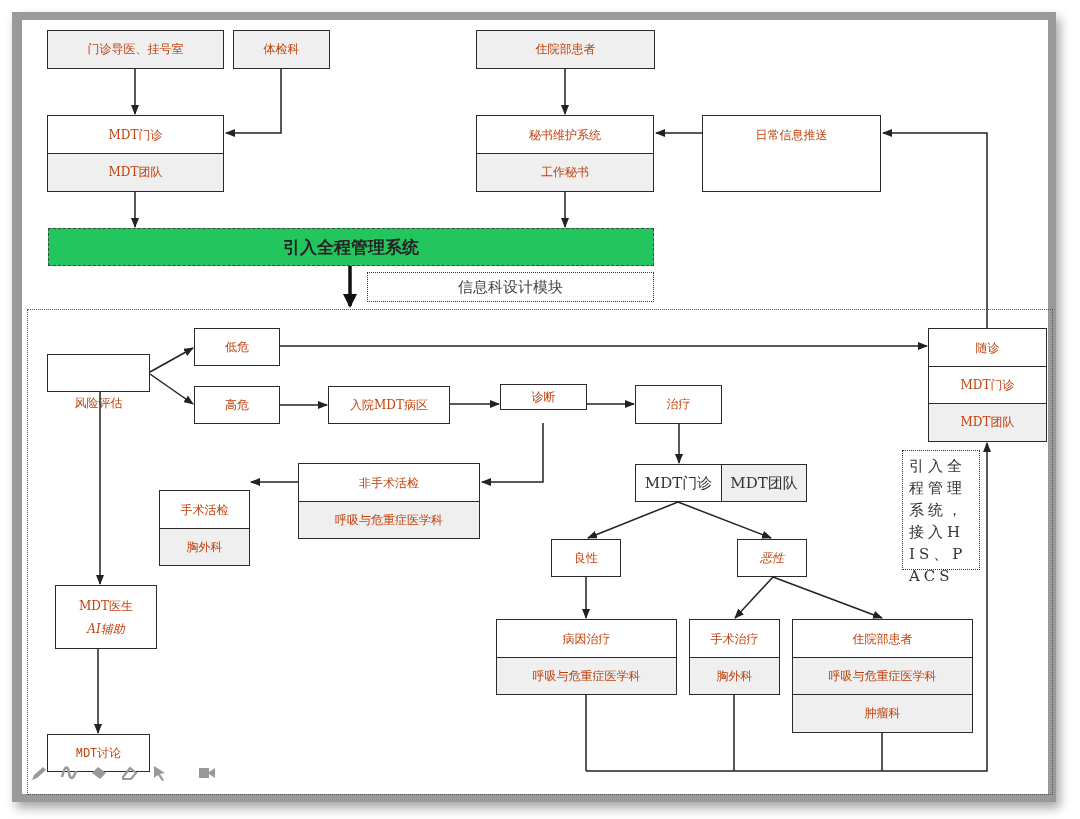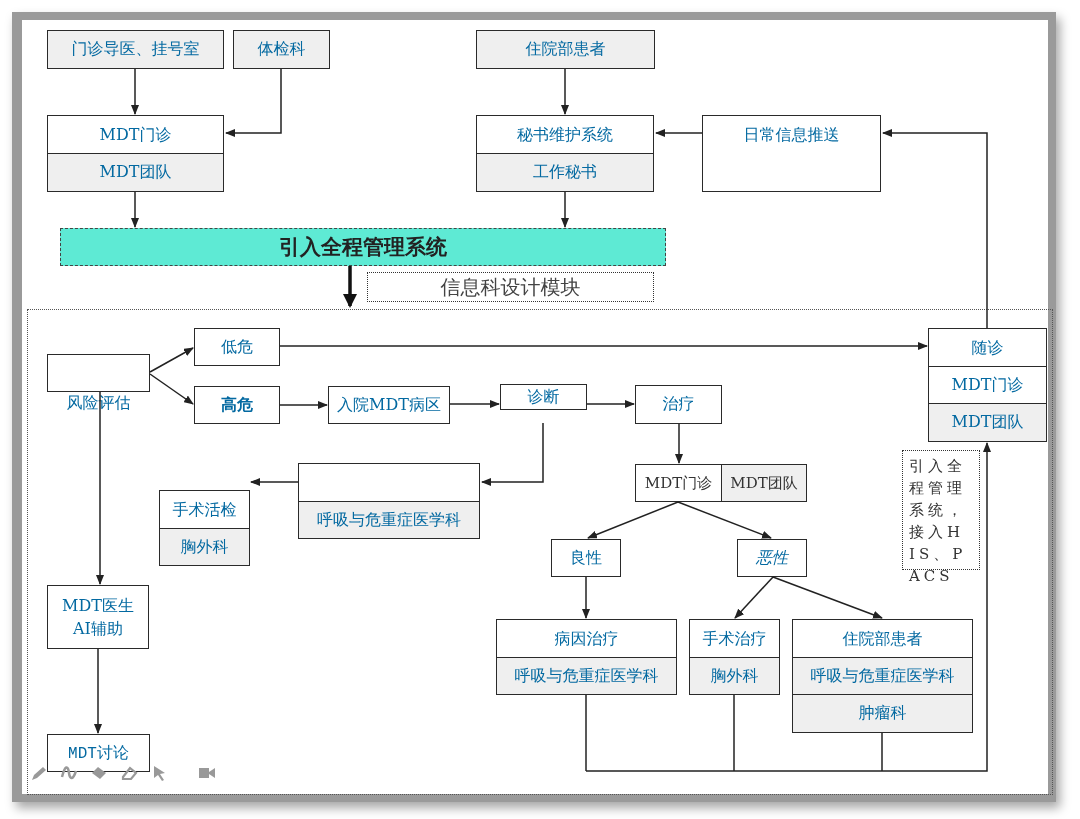--- a/index.html
+++ b/index.html
@@ -3,31 +3,31 @@
 <meta charset="utf-8">
 <style>
   html, body { margin:0; padding:0; background:#ffffff; }
   body { width:1080px; height:819px; position:relative; overflow:hidden;
          font-family:"DejaVu Serif","Liberation Serif",serif; color:#333; }
   .frame { position:absolute; left:12px; top:12px; width:1044px; height:790px;
            background:#9a9a9a; box-shadow:4px 6px 10px rgba(0,0,0,0.35); }
   .canvas { position:absolute; left:22px; top:20px; width:1026px; height:774px; background:#ffffff; }
   .box { position:absolute; border:1.6px solid #2a2a2a; box-sizing:border-box; background:#fff; }
   .cell { position:absolute; left:0; right:0; display:flex; align-items:center; justify-content:center;
-          font-size:16px; color:#0369a1; box-sizing:border-box; white-space:nowrap; }
+          font-size:12px; color:#c2410c; box-sizing:border-box; white-space:nowrap; }
   .cell.gray { background:#efefef; }
   .cell.sep { border-top:1.6px solid #2a2a2a; }
   .hcell { position:absolute; top:0; bottom:0; display:flex; align-items:center; justify-content:center;
            font-size:15px; color:#333; box-sizing:border-box; }
   .hcell.gray { background:#efefef; }
-  .system-bar { position:absolute; left:48px; top:228px; width:606px; height:38px; background:#5eead4;
+  .system-bar { position:absolute; left:48px; top:228px; width:606px; height:38px; background:#22c55e;
                 border:1.5px dashed #444; box-sizing:border-box; display:flex; align-items:center; justify-content:center;
-                font-family:"DejaVu Sans","Liberation Sans",sans-serif; font-weight:bold; font-size:21px; color:#222;margin-left:12px; }
+                font-family:"DejaVu Sans","Liberation Sans",sans-serif; font-weight:bold; font-size:17px; color:#222; }
   .module-note { position:absolute; left:367px; top:272px; width:287px; height:30px; border:1.4px dotted #333;
-                 box-sizing:border-box; display:flex; align-items:center; justify-content:center; font-size:20px; color:#444; }
+                 box-sizing:border-box; display:flex; align-items:center; justify-content:center; font-size:15px; color:#444; }
   .scope { position:absolute; left:27px; top:309px; width:1026px; height:486px; border:1.4px dotted #555; box-sizing:border-box; }
   .vnote { position:absolute; left:902px; top:450px; width:78px; height:120px; border:1.4px dotted #333; box-sizing:border-box;
            padding:4px 6px; font-size:15px; line-height:22px; color:#333; letter-spacing:4px; word-break:break-all; }
   svg.lines { position:absolute; left:0; top:0; width:1080px; height:819px; pointer-events:none; }
   .tool { position:absolute; top:765px; width:18px; height:16px; }
 </style>
 </head>
 <body>
 
 <div class="frame"></div>
@@ -60,37 +60,38 @@
 
 <div class="scope"></div>
 
 <div class="box" style="left:47px;top:354px;width:103px;height:38px;">
   <div class="cell" style="top:16px;bottom:0;margin-top:32px;">风险评估</div>
 </div>
 <div class="box" style="left:194px;top:328px;width:86px;height:38px;">
   <div class="cell" style="top:0;bottom:0;">低危</div>
 </div>
 <div class="box" style="left:194px;top:386px;width:86px;height:38px;">
-  <div class="cell" style="top:0;bottom:0;font-weight:bold;">高危</div>
+  <div class="cell" style="top:0;bottom:0;">高危</div>
 </div>
 <div class="box" style="left:328px;top:386px;width:122px;height:38px;padding-left:8px;">
   <div class="cell" style="top:0;bottom:0;">入院MDT病区</div>
 </div>
 <div class="box" style="left:500px;top:384px;width:87px;height:26px;">
   <div class="cell" style="top:0;bottom:0;">诊断</div>
 </div>
 <div class="box" style="left:635px;top:385px;width:87px;height:39px;">
   <div class="cell" style="top:0;bottom:0;">治疗</div>
 </div>
 
 <div class="box" style="left:159px;top:490px;width:91px;height:76px;">
   <div class="cell" style="top:0;height:38px;">手术活检</div>
   <div class="cell gray sep" style="top:37px;bottom:0;">胸外科</div>
 </div>
 <div class="box" style="left:298px;top:463px;width:182px;height:76px;">
+  <div class="cell" style="top:0;height:38px;">非手术活检</div>
   <div class="cell gray sep" style="top:37px;bottom:0;">呼吸与危重症医学科</div>
 </div>
 
 <div class="box" style="left:635px;top:464px;width:172px;height:38px;">
   <div class="hcell" style="left:0;width:86px;border-right:1.6px solid #2a2a2a;">MDT门诊</div>
   <div class="hcell gray" style="left:86px;right:0;">MDT团队</div>
 </div>
 
 <div class="box" style="left:551px;top:539px;width:70px;height:38px;">
   <div class="cell" style="top:0;bottom:0;">良性</div>
@@ -113,23 +114,23 @@
   <div class="cell gray sep" style="top:74px;bottom:0;">肿瘤科</div>
 </div>
 
 <div class="box" style="left:928px;top:328px;width:119px;height:114px;">
   <div class="cell" style="top:0;height:38px;">随诊</div>
   <div class="cell sep" style="top:37px;height:38px;">MDT门诊</div>
   <div class="cell gray sep" style="top:74px;bottom:0;">MDT团队</div>
 </div>
 <div class="vnote">引入全程管理系统，接入HIS、PACS</div>
 
-<div class="box" style="left:47px;top:585px;width:102px;height:64px;padding-left:30px;">
+<div class="box" style="left:55px;top:585px;width:102px;height:64px;padding-left:30px;">
   <div class="cell" style="top:8px;height:24px;">MDT医生</div>
-  <div class="cell" style="top:31px;height:24px;">AI辅助</div>
+  <div class="cell" style="top:31px;height:24px;font-style:italic;">AI辅助</div>
 </div>
 <div class="box" style="left:47px;top:734px;width:103px;height:38px;">
   <div class="cell" style="top:0;bottom:0;font-family:Liberation Mono, monospace;">MDT讨论</div>
 </div>
 
 <svg class="lines" xmlns="http://www.w3.org/2000/svg">
   <defs>
     <marker id="ah" markerWidth="10" markerHeight="8" refX="9" refY="4" orient="auto" markerUnits="userSpaceOnUse">
       <path d="M0,0 L10,4 L0,8 z" fill="#222"></path>
     </marker>

